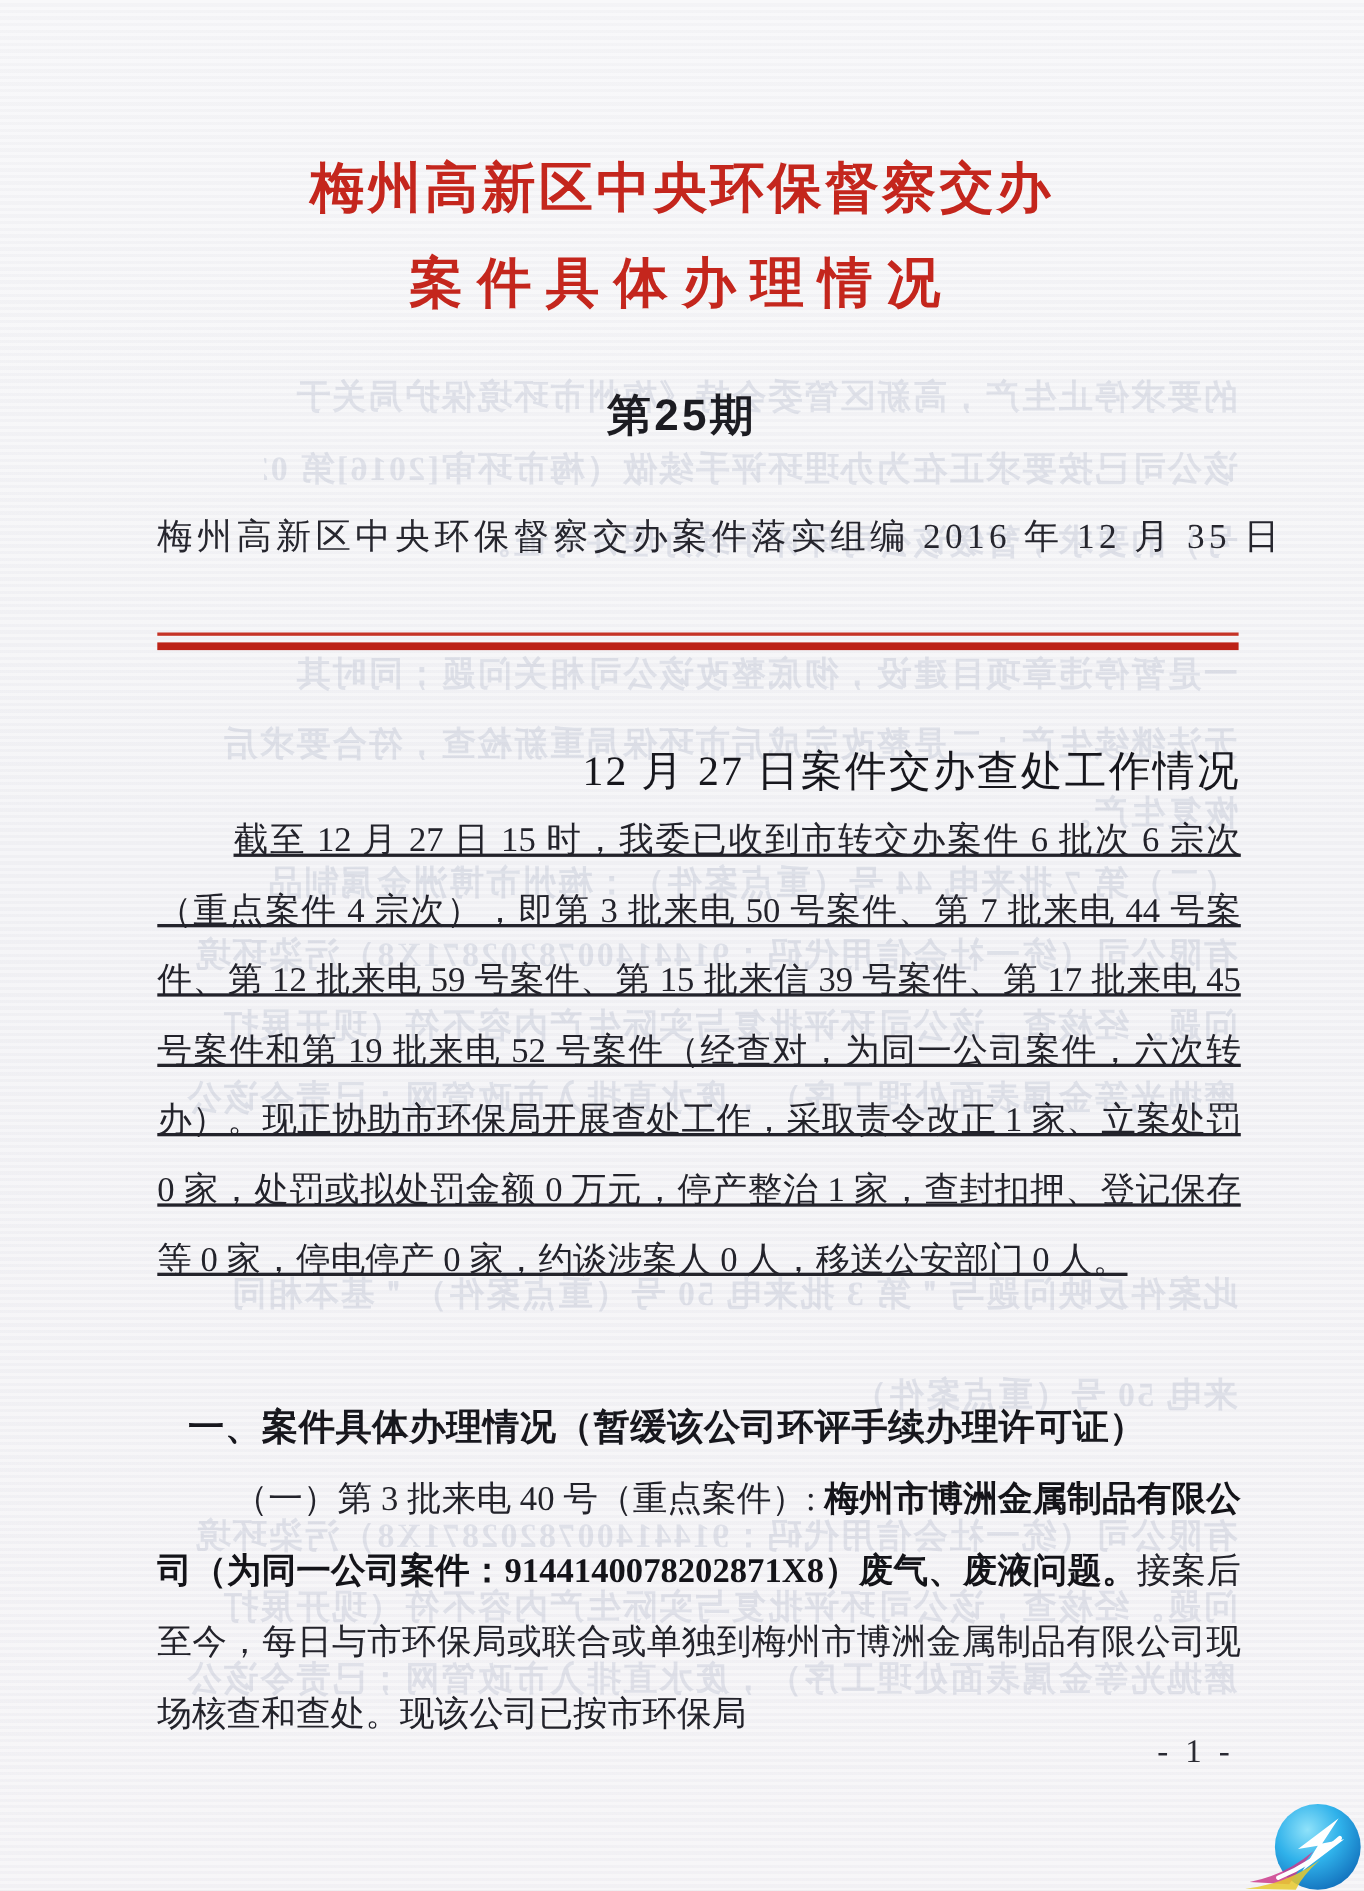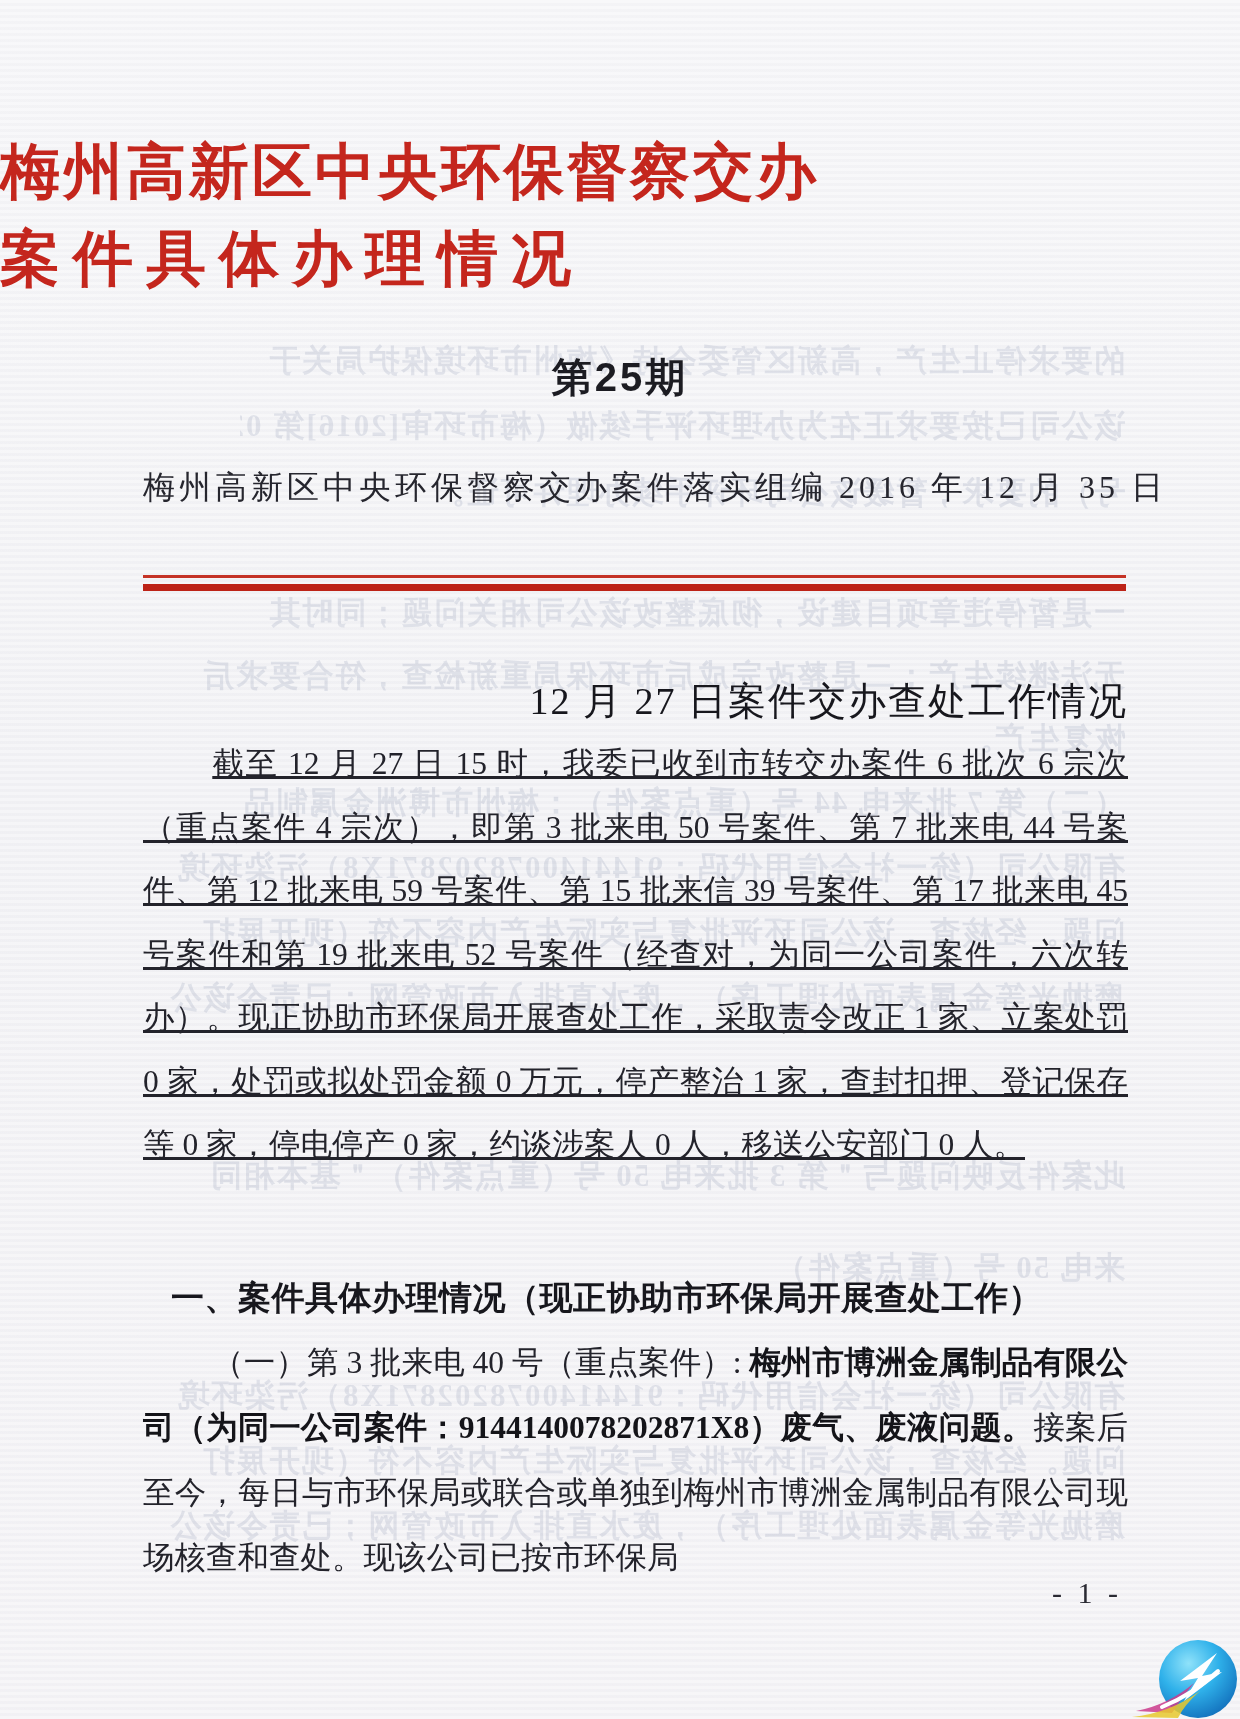--- a/index.html
+++ b/index.html
@@ -21,23 +21,24 @@
   .bleed{position:absolute;inset:0;pointer-events:none;}
   .bleed-line{
     position:absolute;
     transform:scaleX(-1);
     color:#5b6b92;opacity:.14;
     font-size:31px;letter-spacing:2px;white-space:nowrap;overflow:hidden;
     font-weight:bold;
   }
   .doc-title{
     position:absolute;left:0;top:128px;width:100%;
+    text-align:center;
     font-family:"Liberation Sans","DejaVu Sans",sans-serif;
     font-weight:bold;color:#c4261d;
-    font-size:60px;line-height:87px;
+    font-size:49px;line-height:87px;
   }
   .doc-title .t1{letter-spacing:3px;}
   .doc-title .t2{letter-spacing:13px;}
   .issue{
     position:absolute;left:0;top:350px;width:100%;
     text-align:center;
     font-family:"Liberation Sans","DejaVu Sans",sans-serif;
     font-weight:bold;font-size:40px;color:#1c1c22;letter-spacing:3px;
   }
   .byline{
@@ -106,21 +107,21 @@
 
   <div class="byline">梅州高新区中央环保督察交办案件落实组编 2016 年 12 月 35 日</div>
 
   <div class="rule rule-thin"></div>
   <div class="rule rule-thick"></div>
 
   <div class="section-heading">12 月 27 日案件交办查处工作情况</div>
 
   <div class="para-intro">截至 12 月 27 日 15 时，我委已收到市转交办案件 6 批次 6 宗次（重点案件 4 宗次），即第 3 批来电 50 号案件、第 7 批来电 44 号案件、第 12 批来电 59 号案件、第 15 批来信 39 号案件、第 17 批来电 45 号案件和第 19 批来电 52 号案件（经查对，为同一公司案件，六次转办）。现正协助市环保局开展查处工作，采取责令改正 1 家、立案处罚 0 家，处罚或拟处罚金额 0 万元，停产整治 1 家，查封扣押、登记保存等 0 家，停电停产 0 家，约谈涉案人 0 人，移送公安部门 0 人。</div>
 
-  <div class="subheading">一、案件具体办理情况（现正协助市环保局开展查处工作）</div>
+  <div class="subheading">一、案件具体办理情况（暂缓该公司环评手续办理许可证）</div>
 
   <div class="para-case"><span>（一）第 3 批来电 40 号（重点案件）: </span><b>梅州市博洲金属制品有限公司（为同一公司案件：9144140078202871X8）废气、废液问题。</b><span>接案后至今，每日与市环保局或联合或单独到梅州市博洲金属制品有限公司现场核查和查处。现该公司已按市环保局</span></div>
 
   <div class="page-number">- 1 -</div>
 
   <svg class="logo" viewBox="0 0 118 84">
     <defs>
       <radialGradient id="ball" cx="38%" cy="30%" r="85%">
         <stop offset="0" stop-color="#8fe2fa"></stop>
         <stop offset="0.45" stop-color="#2fb1ea"></stop>

